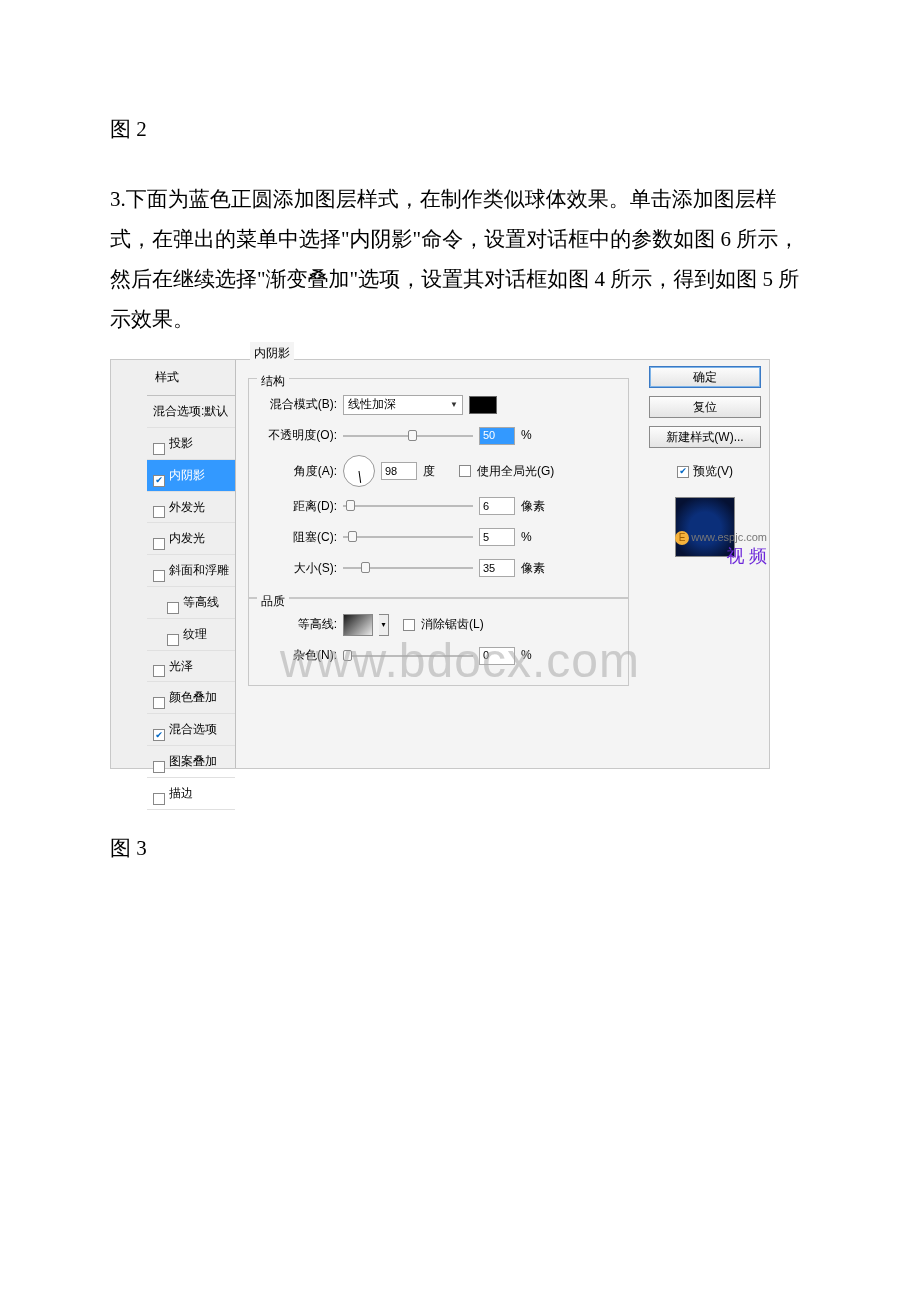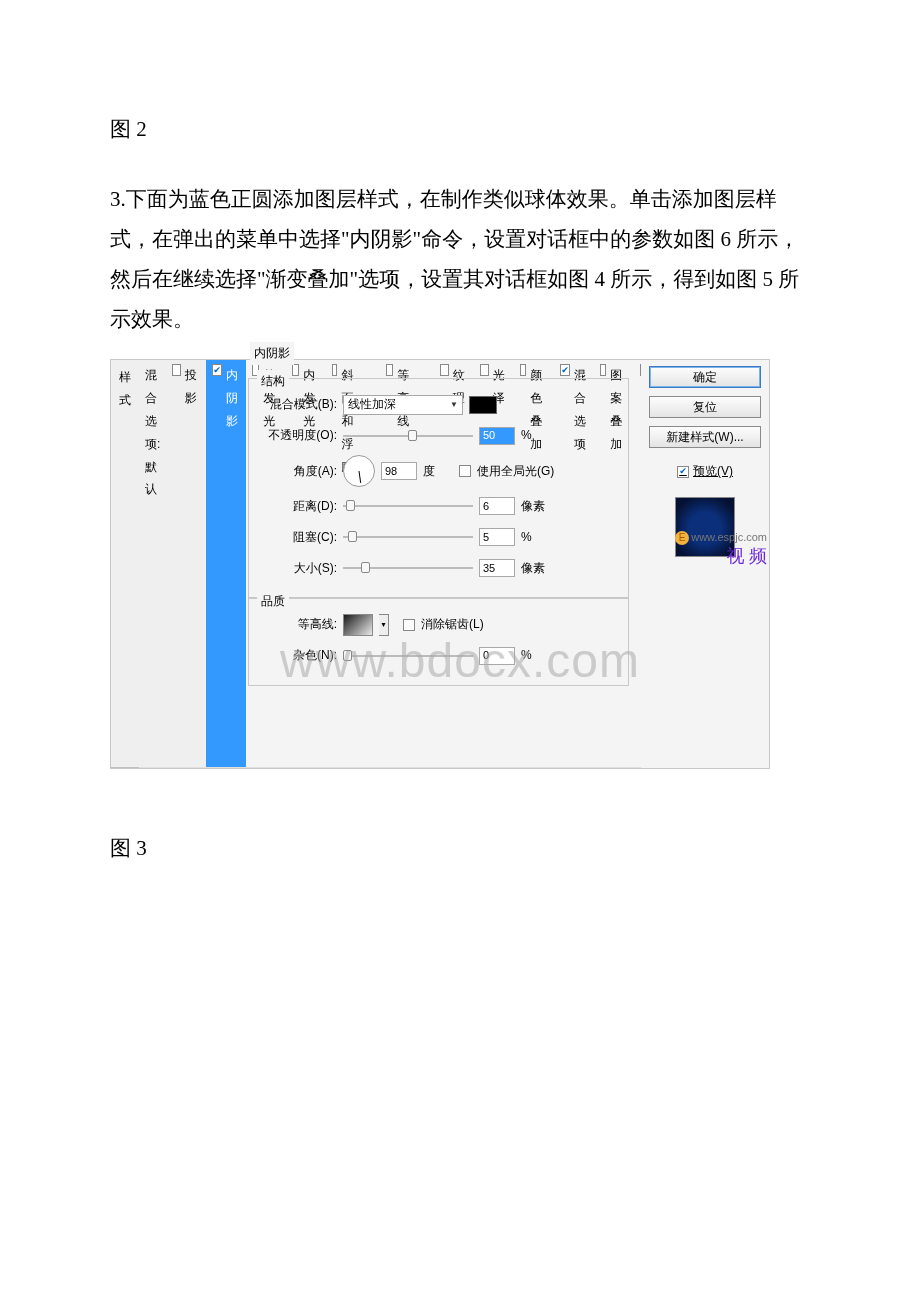--- a/index.html
+++ b/index.html
@@ -28,31 +28,33 @@
     width: 660px;
     height: 410px;
     margin-top: 18px;
     position: relative;
   }
   .styles-col {
     width: 125px;
     background: #efefef;
     border-right: 1px solid #c0c0c0;
     display: flex;
+    flex-direction: column;
+    padding-left: 36px;
   }
   .styles-header {
     padding: 6px 8px;
     border-bottom: 1px solid #c0c0c0;
     background: #efefef;
   }
   .styles-item {
     padding: 4px 6px 4px 6px;
     border-bottom: 1px solid #e0e0e0;
     display: flex;
-    align-items: flex-start;
+    align-items: flex-end;
     gap: 4px;
     cursor: pointer;
   }
   .styles-item.indent { padding-left: 20px; }
   .styles-item.selected {
     background: #3399ff;
     color: #fff;
   }
   .cb {
     width: 12px; height: 12px;
@@ -198,21 +200,20 @@
     cursor: pointer;
   }
   .win-btn.primary {
     border: 1px solid #3a79c4;
     box-shadow: 0 0 0 1px #7db3e8 inset;
   }
   .preview-check {
     display: flex; align-items: center; gap: 4px;
     justify-content: center;
     margin-top: 4px;
-    text-decoration: underline;
   }
   .preview-box {
     width: 60px; height: 60px;
     border: 1px solid #888;
     background: radial-gradient(circle at 50% 52%, #0b2f7a 0%, #0b2f7a 38%, #051133 80%);
     margin: 6px auto 0 auto;
   }
   .watermark-logo {
     position: absolute;
     right: 2px; bottom: 200px;

